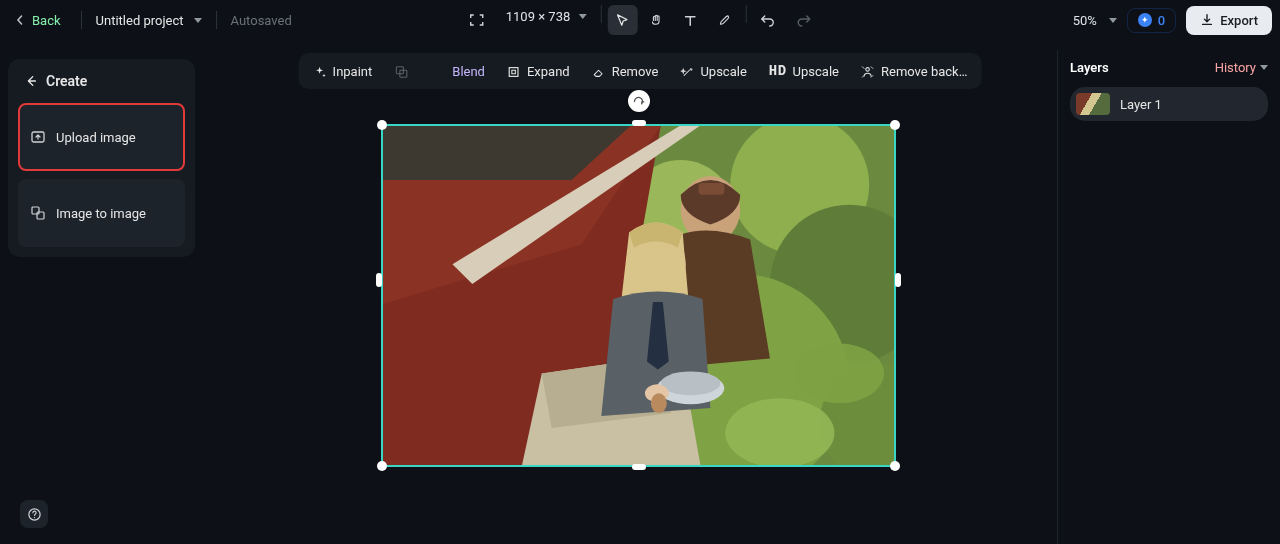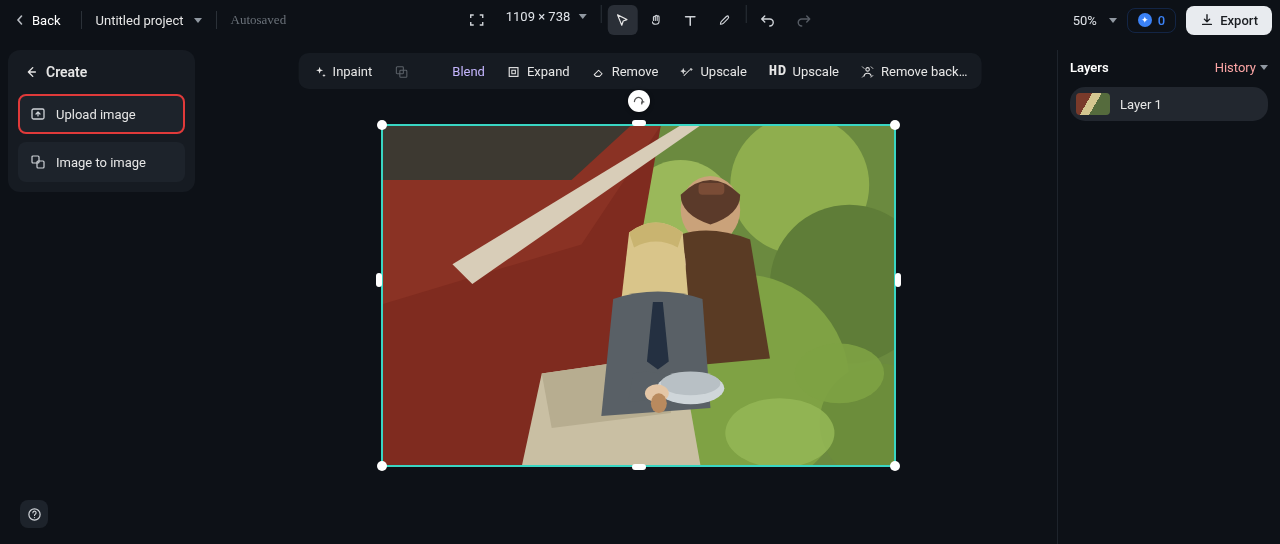--- a/index.html
+++ b/index.html
@@ -3,38 +3,38 @@
 <meta charset="utf-8">
 <style>
 * { margin:0; padding:0; box-sizing:border-box; font-family:-apple-system,BlinkMacSystemFont,"Segoe UI",Roboto,sans-serif; }
 body { background:#0d1117; color:#e6e6e6; width:1280px; height:544px; overflow:hidden; position:relative; }
 
 
 .topbar { height:40px; display:flex; align-items:center; padding:0 8px; gap:8px; font-size:13px; color:#cfd3d8; }
 .topbar-left { display:flex; align-items:center; gap:14px; }
 .topbar-center { position:absolute; left:50%; transform:translateX(-50%); display:flex; align-items:flex-start; gap:6px; }
 .topbar-right { margin-left:auto; display:flex; align-items:center; gap:10px; }
-.back-btn { display:flex; align-items:center; gap:6px; color:#ffffff; cursor:pointer; padding:4px 6px; }
+.back-btn { display:flex; align-items:center; gap:6px; color:#86efac; cursor:pointer; padding:4px 6px; }
 .vdiv { width:1px; height:18px; background:#2b3138; }
 .projname { color:#e6e6e6; display:flex; align-items:center; gap:10px; cursor:pointer; }
-.autosaved { color:#6a7179;font-family:Liberation Serif, serif; }
+.autosaved { color:#6a7179; }
 .dim-chip { display:flex; align-items:center; gap:8px; padding:4px 8px; color:#dfe3e8; }
 .tool-row { display:flex; align-items:center; gap:4px; }
 .tool { width:30px; height:30px; border-radius:6px; display:flex; align-items:center; justify-content:center; cursor:pointer; color:#cfd3d8; }
 .tool.active { background:#2a2f37; }
 .tool.disabled { color:#555b63; cursor:default; }
 .zoom { display:flex; align-items:center; gap:12px; color:#dfe3e8; cursor:pointer; }
 .credits { display:flex; align-items:center; gap:6px; border:1px solid #2d78ff33; border-radius:8px; padding:4px 10px; color:#3b82f6; font-weight:500; }
 .credits .dot { width:14px; height:14px; border-radius:50%; background:#3b82f6; display:flex; align-items:center; justify-content:center; color:#fff; font-size:9px; }
 .export-btn { background:#e8ebef; color:#1a1d21; border-radius:8px; padding:7px 14px; display:flex; align-items:center; gap:6px; font-weight:500; cursor:pointer; }
 
 
-.sidebar { position:absolute; left:8px; top:50px; width:187px; background:#161b22; border-radius:12px; padding:14px 10px 10px 10px; }
+.sidebar { position:absolute; left:8px; top:59px; width:187px; background:#161b22; border-radius:12px; padding:14px 10px 10px 10px; }
 .create-hdr { display:flex; align-items:center; gap:8px; font-weight:600; font-size:14px; margin-bottom:14px; padding-left:6px; }
-.create-item { display:flex; align-items:center; gap:10px; padding:10px 10px; border-radius:8px; background:#1d232b; margin-top:8px; font-size:13px; cursor:pointer; border:2px solid transparent; }
+.create-item { display:flex; align-items:center; gap:10px; padding:24px 10px; border-radius:8px; background:#1d232b; margin-top:8px; font-size:13px; cursor:pointer; border:2px solid transparent; }
 .create-item:first-of-type { margin-top:0; }
 .create-item.highlight { border:2px solid #e03a3a; }
 .mini-icon { width:16px; height:16px; display:flex; align-items:center; justify-content:center; color:#cfd3d8; }
 
 
 .actionbar { position:absolute; top:53px; left:50%; transform:translateX(-50%); background:#161b22; border-radius:10px; padding:6px 10px; display:flex; align-items:flex-end; gap:14px; font-size:13px; }
 .action { display:flex; align-items:center; gap:6px; color:#e6e6e6; cursor:pointer; padding:4px 4px; white-space:nowrap; }
 .action.disabled { color:#c4b5fd; cursor:default;gap:44px; }
 
 

